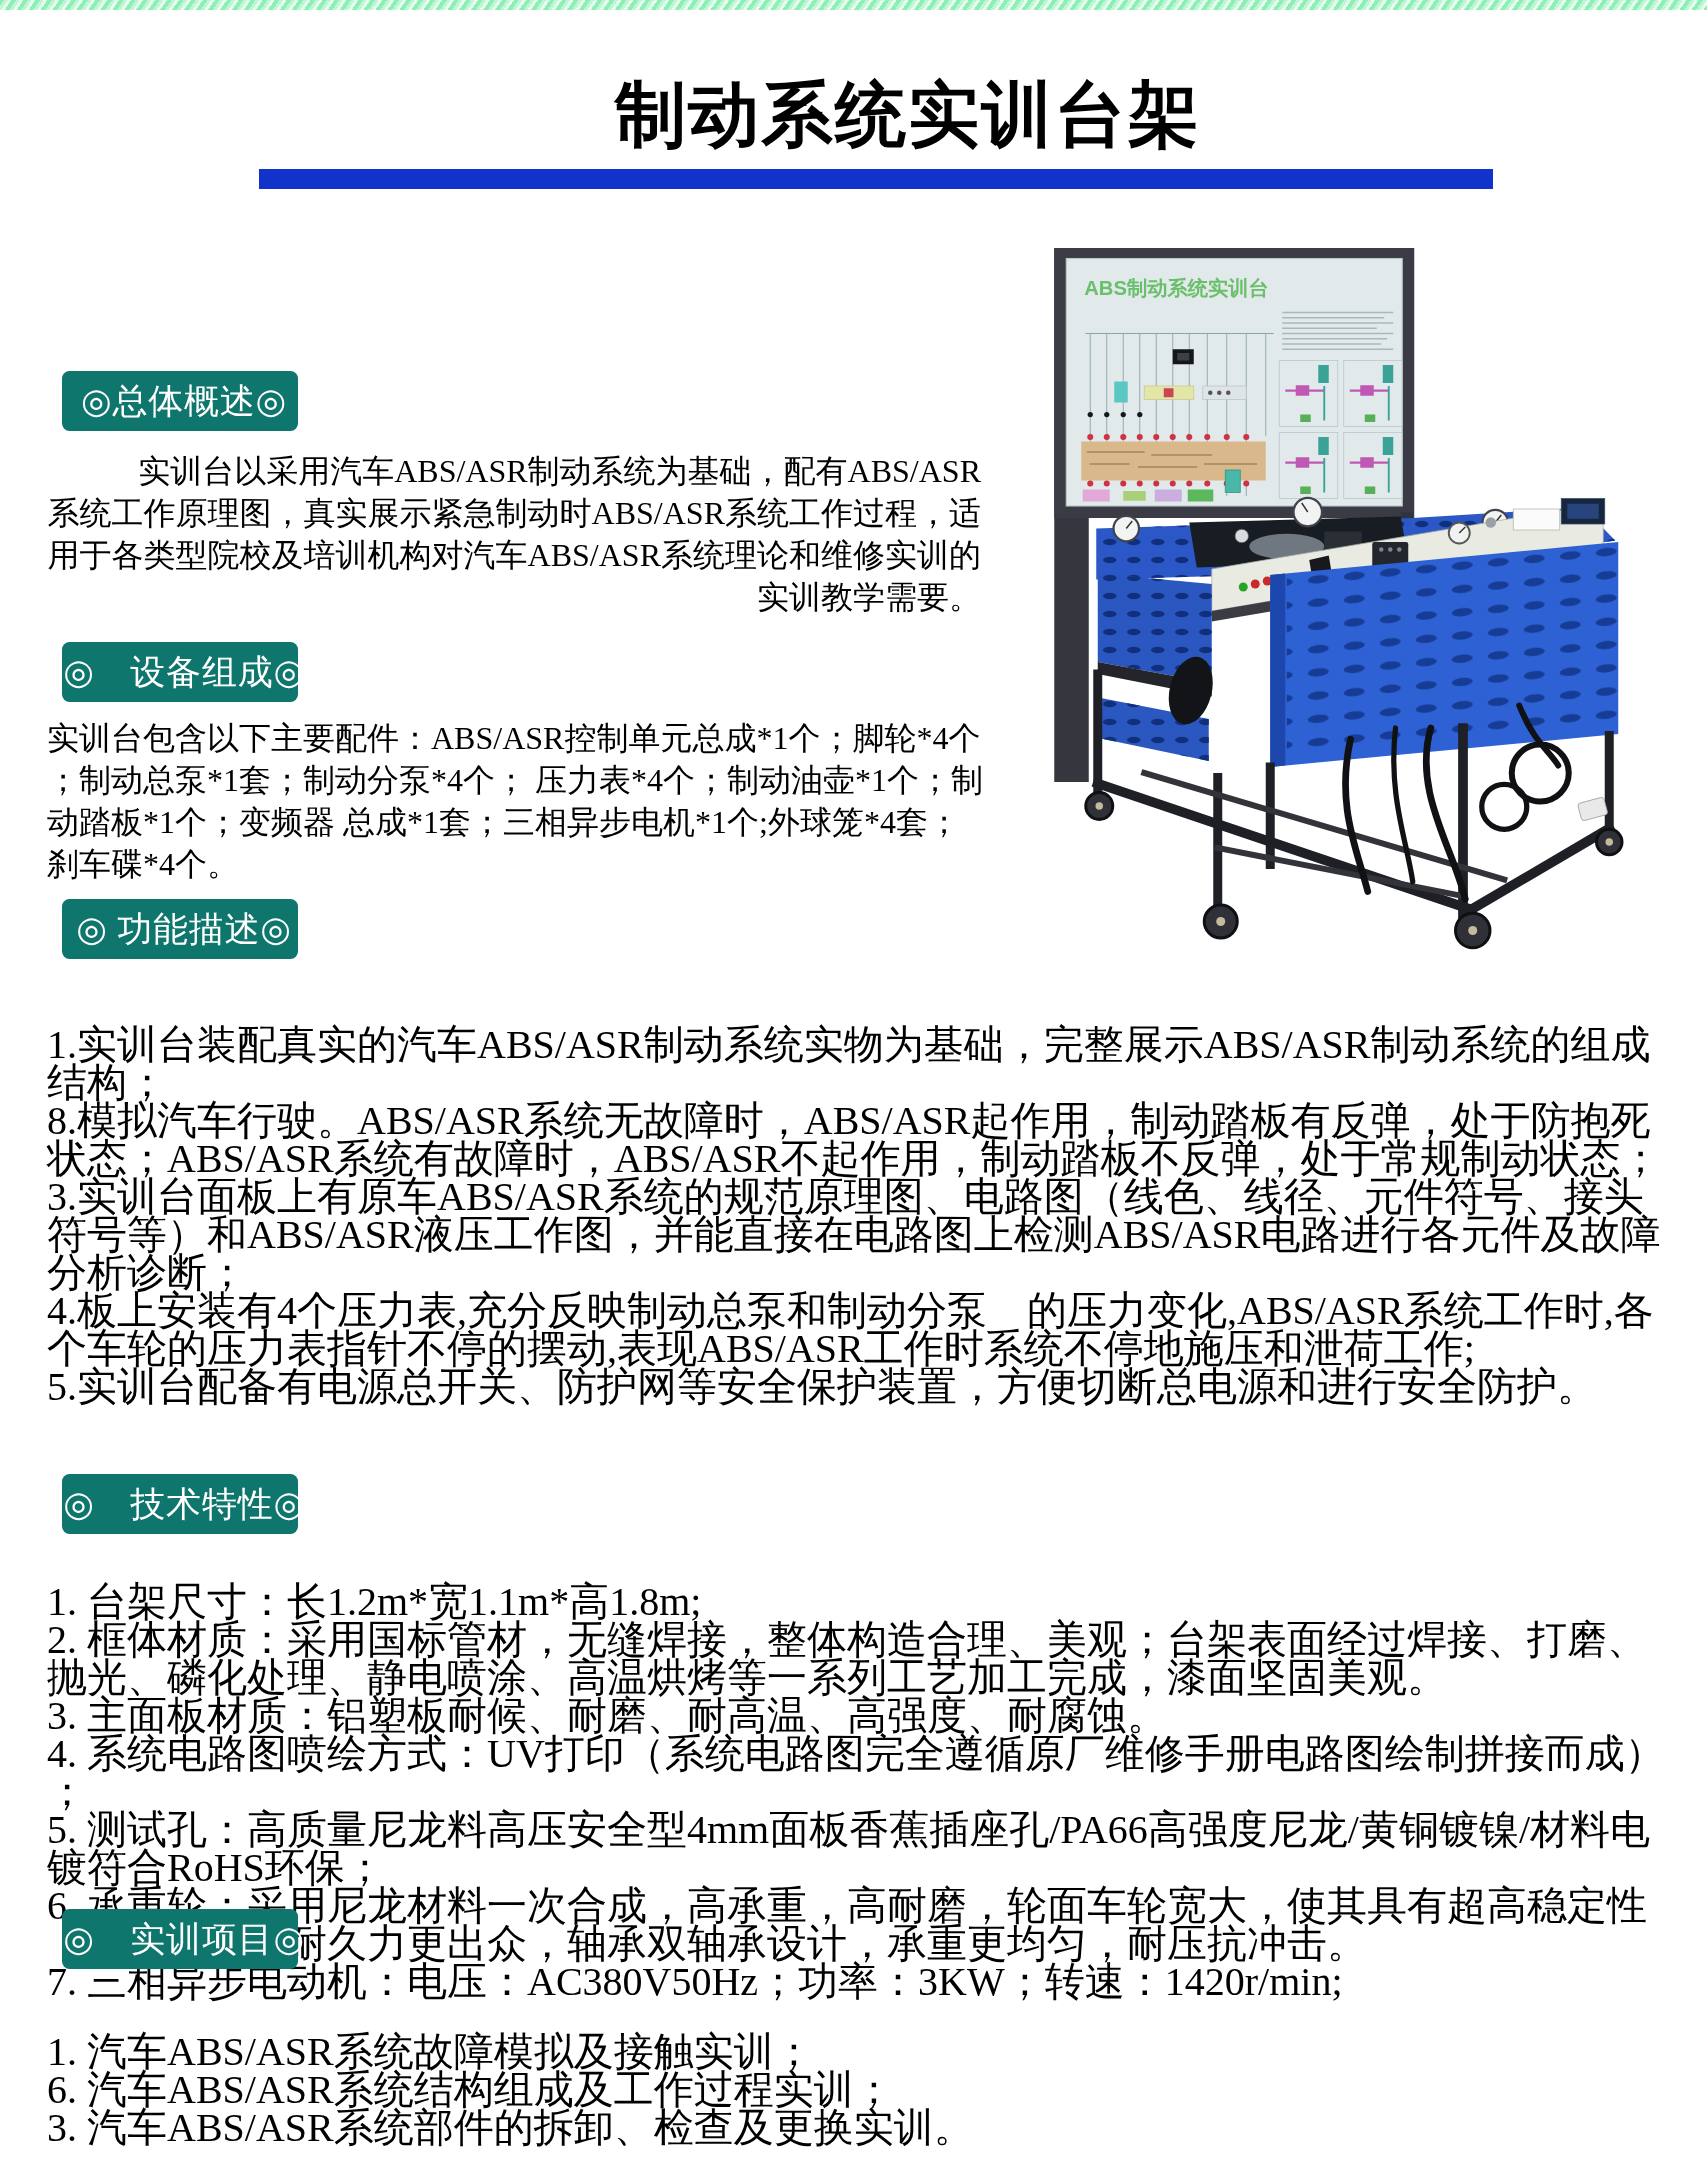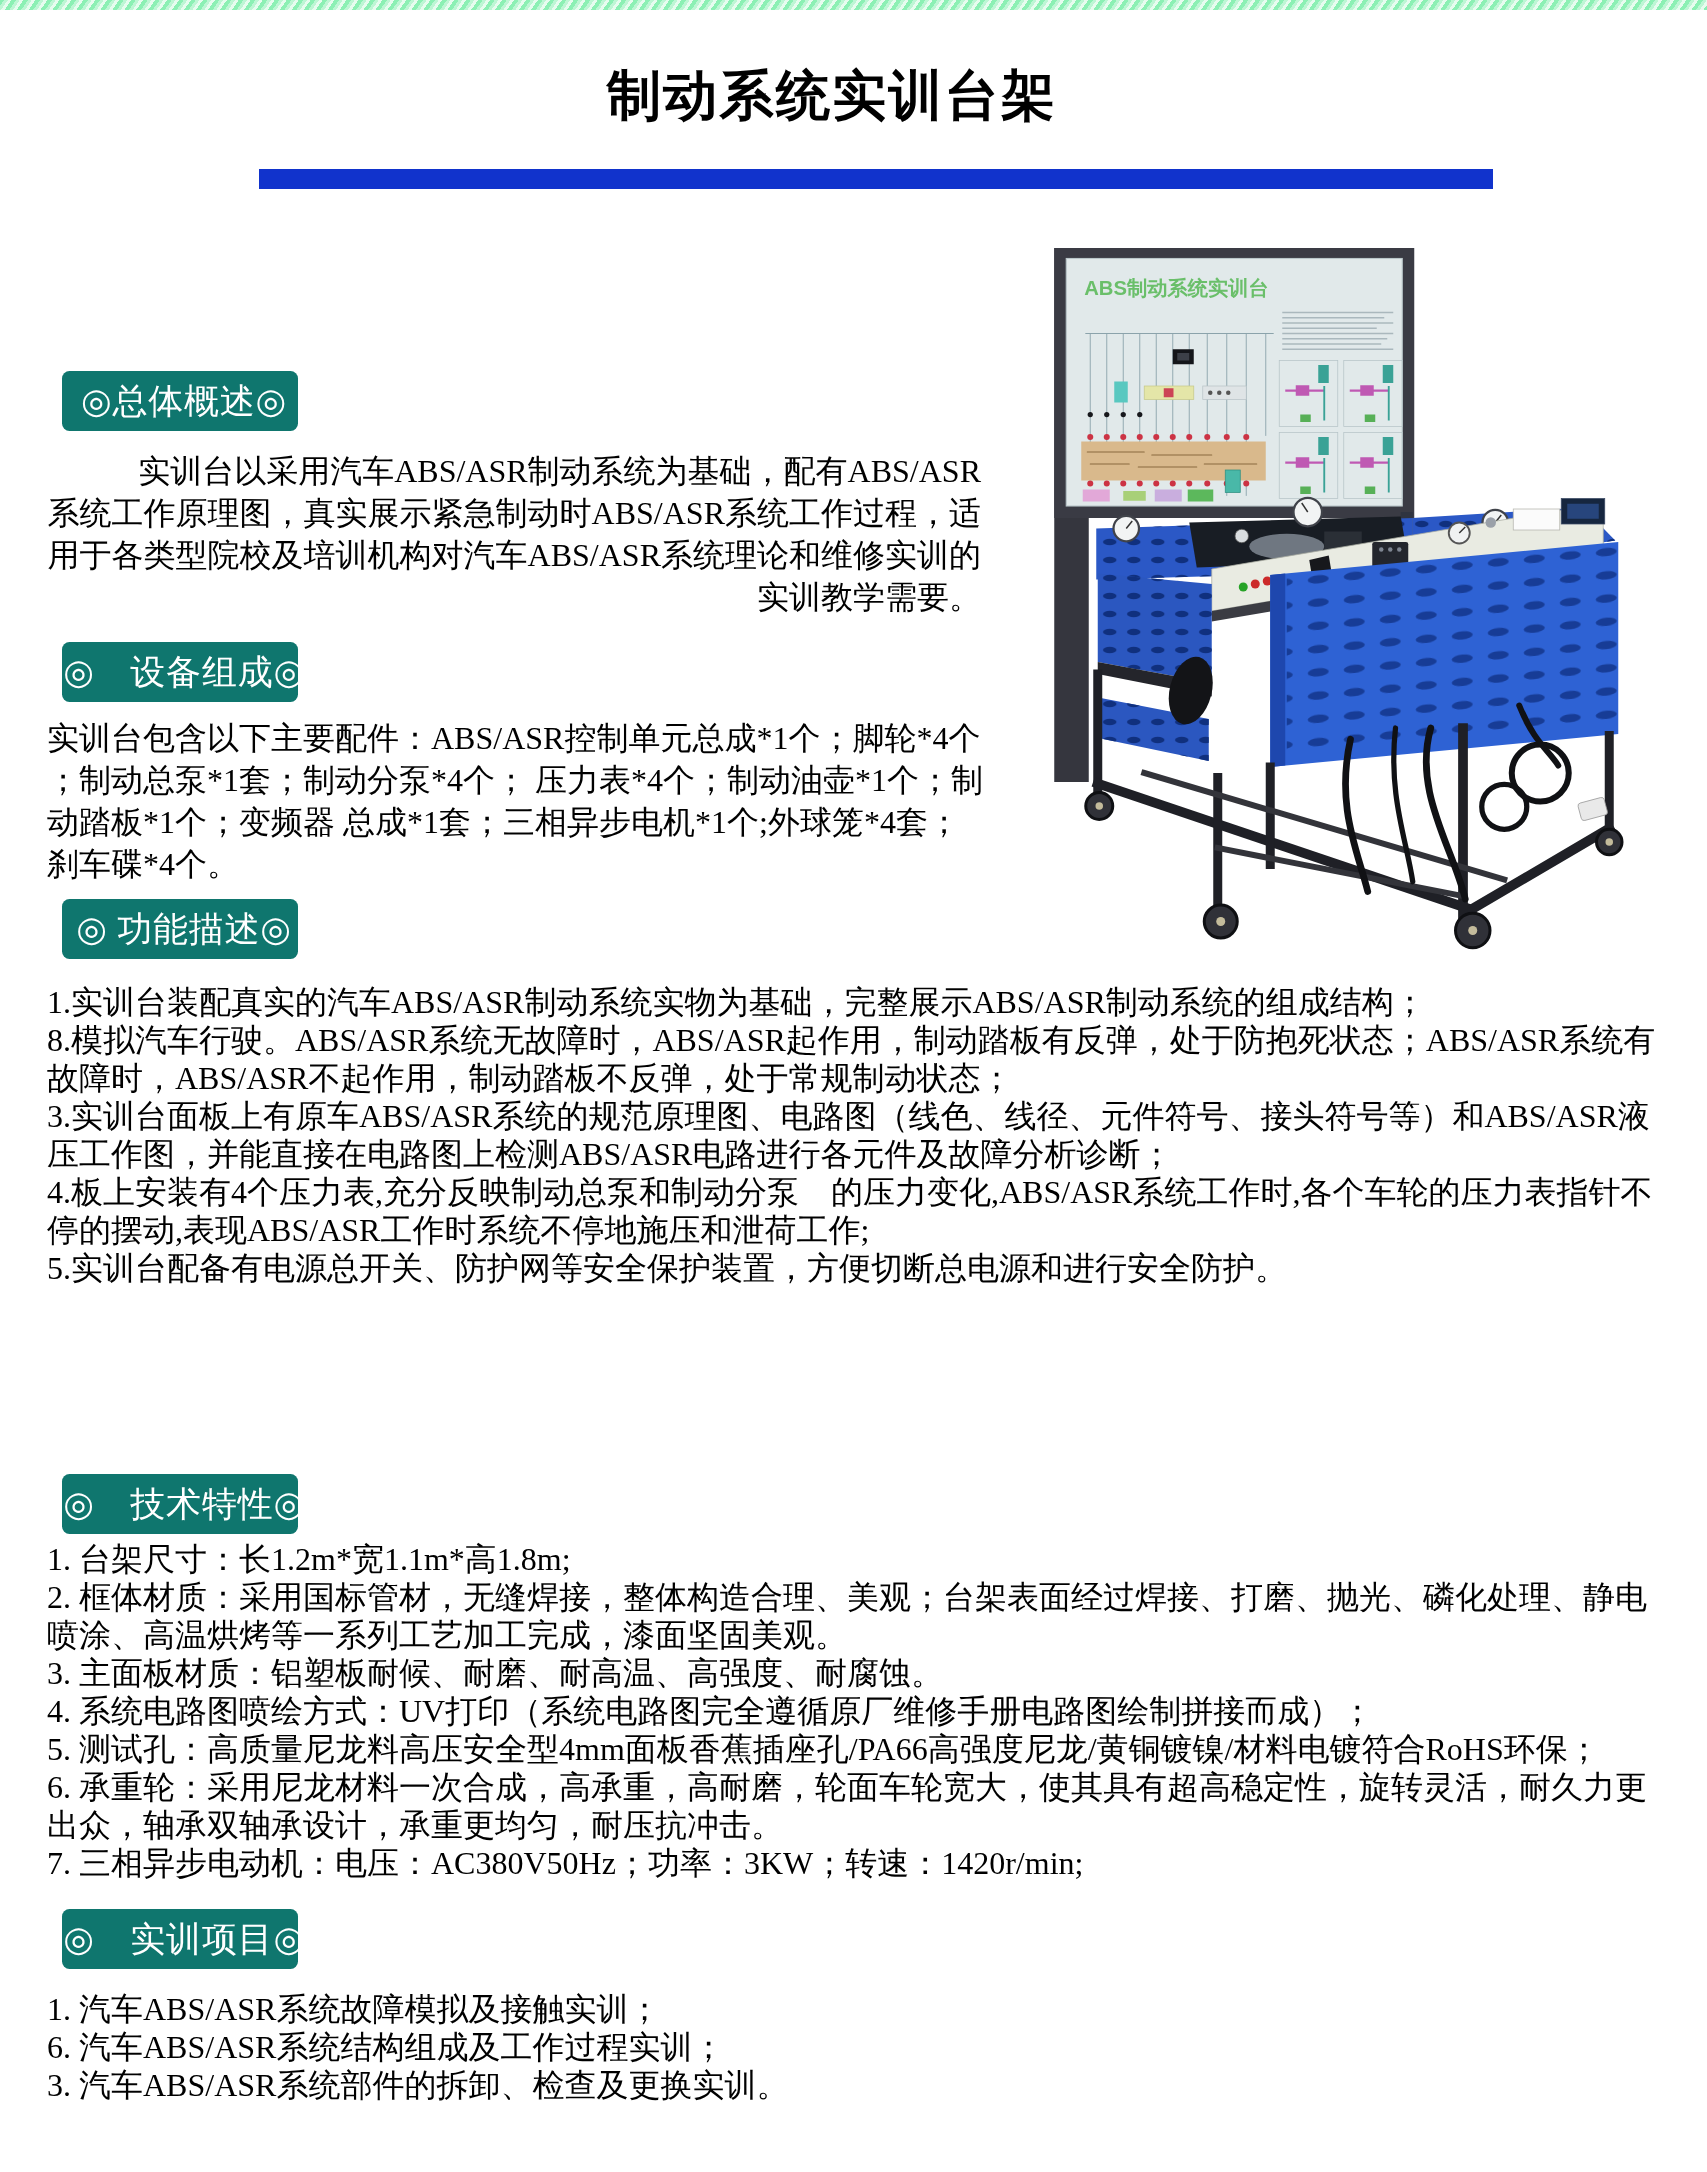--- a/index.html
+++ b/index.html
@@ -5,43 +5,43 @@
   html,body{margin:0;padding:0;background:#ffffff;}
   body{
     width:1708px;height:2172px;position:relative;overflow:hidden;
     font-family:"Liberation Serif","DejaVu Serif",serif;color:#000;
   }
   .top-zigzag{
     position:absolute;left:0;top:0;width:1708px;height:9.8px;
     background:repeating-linear-gradient(-55deg,#8cf0b4 0 3.8px,#e7fcef 3.8px 6.8px,#bdf6d4 6.8px 9.8px);
   }
   .page-title{
-    position:absolute;left:603px;top:56px;margin:4px;
+    position:absolute;left:603px;top:56px;margin:12px;
     font-family:"Liberation Sans","DejaVu Sans",sans-serif;
-    font-size:54px;font-weight:bold;letter-spacing:2.3px;white-space:nowrap;
+    font-size:71px;font-weight:bold;letter-spacing:2.3px;white-space:nowrap;
   }
   .title-bar{
     position:absolute;left:259px;top:169px;width:1234px;height:19.5px;
     background:#1133cc;
   }
   .badge{
     position:absolute;left:62px;width:228px;height:60px;
     background:#0f766e;color:#ffffff;border-radius:7.5px;
     display:flex;align-items:center;justify-content:center;
     font-size:35px;letter-spacing:0.8px;white-space:nowrap;padding-left:8px;
   }
   .b1{top:371px}.b2{top:642px}.b3{top:899px}.b4{top:1474px}.b5{top:1909px}
   .para{
     position:absolute;left:47px;font-size:32px;line-height:42px;
     text-align:left;word-break:break-all;line-break:anywhere;
   }
   .p1{top:450px;width:934px;text-indent:2em;text-align:right;}
   .p2{top:717px;width:938px;}
   .list{
-    position:absolute;left:47px;width:1630px;font-size:32px;line-height:38px;
+    position:absolute;left:47px;width:1630px;font-size:40px;line-height:38px;margin-top:43px;
   }
   .list .li{word-break:break-all;line-break:anywhere;}
   .l1{top:983px}.l2{top:1540px}.l3{top:1990px}
   .photo{
     position:absolute;left:1054px;top:248px;width:578px;height:705px;margin:0;
   }
   .photo svg{display:block;width:578px;height:705px;}
 </style>
 </head>
 <body>

